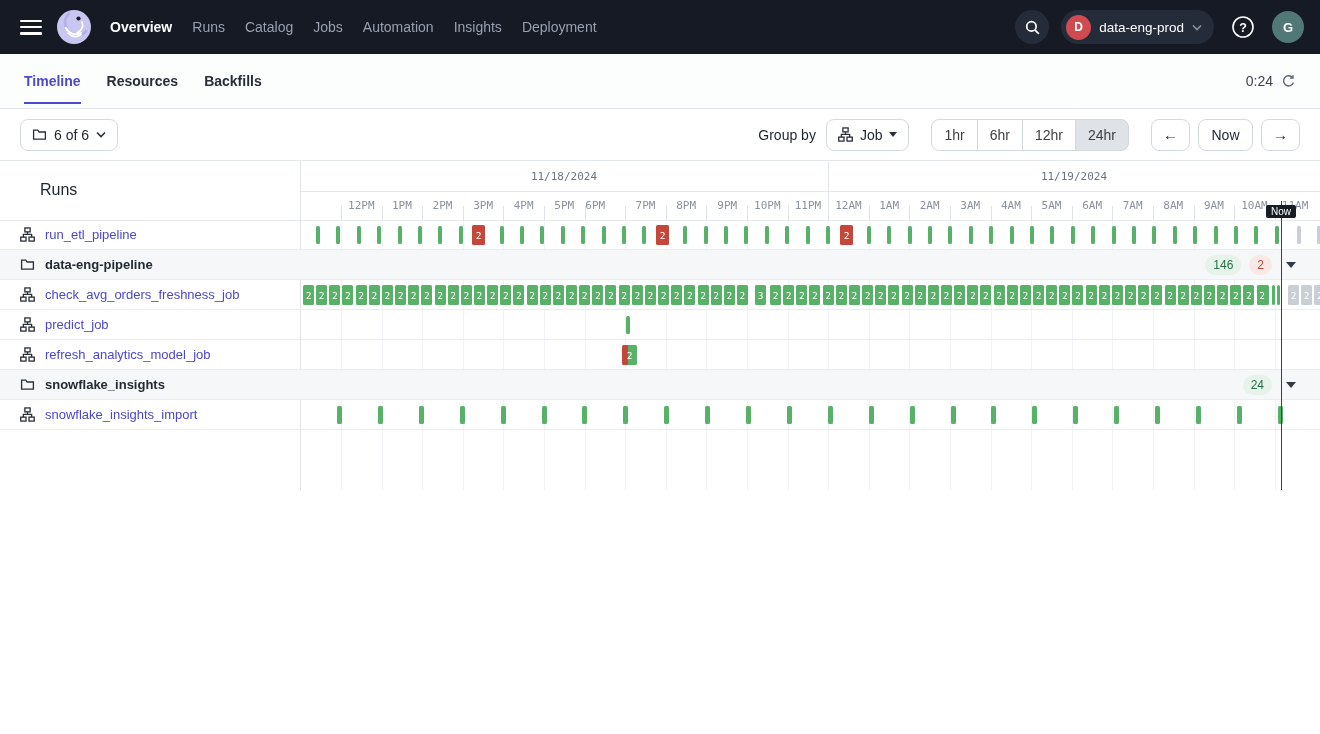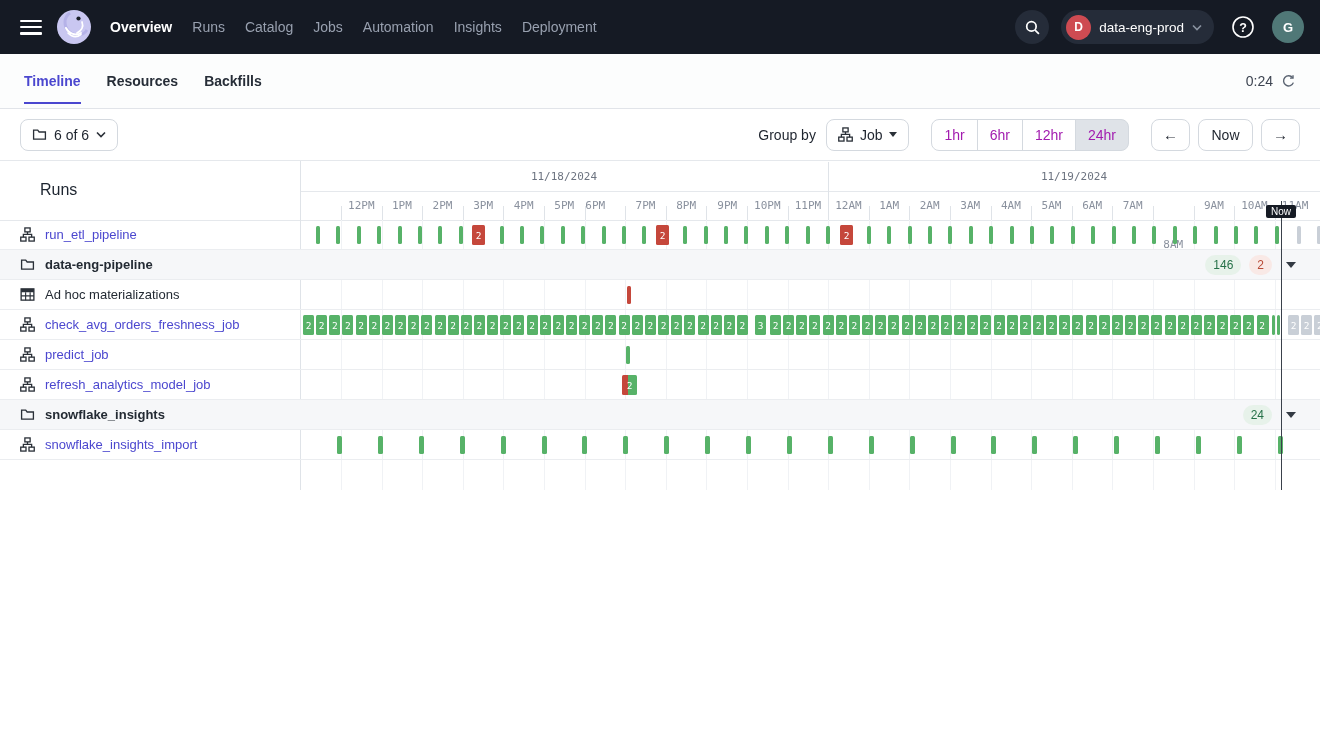--- a/index.html
+++ b/index.html
@@ -33,21 +33,21 @@
   
   .controls { height:51px; display:flex; align-items:center; padding:0 20px; gap:12px; }
   .btn { height:32px; border:1px solid #D4D9DF; border-radius:8px; background:#fff; display:flex; align-items:center; gap:7px; padding:0 11px; font-size:14px; color:#1E242E; cursor:pointer; }
   .filter-box { height:32px; width:187px; border:1px solid #D4D9DF; border-radius:8px; display:flex; align-items:center; gap:7px; padding:0 10px; background:#fff; }
   .filter-box input { border:none; outline:none; font-size:14px; width:100%; font-family:"Liberation Sans",sans-serif; color:#1E242E; background:transparent; }
   .filter-box input::placeholder { color:#9AA1AC; }
   .controls-right { margin-left:auto; display:flex; align-items:center; gap:8px; }
   .groupby-label { font-size:14px; color:#1E242E; margin-right:2px; }
   .tri-down { width:0; height:0; border-left:4.5px solid transparent; border-right:4.5px solid transparent; border-top:5.5px solid #2A3038; }
   .seg { display:flex; margin-left:14px; }
-  .seg .seg-btn { height:32px; min-width:40px; padding:0 12px; background:#fff; border:1px solid #D4D9DF; margin-left:-1px; font-size:14px; color:#a21caf; display:flex; align-items:center; justify-content:center; cursor:pointer; }
+  .seg .seg-btn { height:32px; min-width:40px; padding:0 12px; background:#fff; border:1px solid #D4D9DF; margin-left:-1px; font-size:14px; color:#404040; display:flex; align-items:center; justify-content:center; cursor:pointer; }
   .seg .seg-btn:first-child { border-radius:8px 0 0 8px; margin-left:0; }
   .seg .seg-btn:last-child { border-radius:0 8px 8px 0; }
   .seg .seg-btn.active { background:#DFE3E8; }
   .nav-arrow { min-width:38px; justify-content:center; font-size:15px; }
   .now-btn { min-width:55px; justify-content:center; margin-left:0; }
   .spacer14 { width:6px; }
 
   
   .tl-section { position:relative; height:574px; border-top:1px solid #E5E8EC; overflow:hidden; background:#fff; }
   .runs-header { position:absolute; left:40px; top:20px; font-size:16px; color:#1D2530; }
@@ -254,21 +254,21 @@
       <div class="grid-vline" style="left: 1031.2px; top: 59px; height: 270px;"></div>
       <div class="hour-label" style="left: 1031.2px; width: 40.6px;">5AM</div>
       <div class="vline" style="left: 1071.8px; top: 45px; height: 14px;"></div>
       <div class="grid-vline" style="left: 1071.8px; top: 59px; height: 270px;"></div>
       <div class="hour-label" style="left: 1071.8px; width: 40.6px;">6AM</div>
       <div class="vline" style="left: 1112.4px; top: 45px; height: 14px;"></div>
       <div class="grid-vline" style="left: 1112.4px; top: 59px; height: 270px;"></div>
       <div class="hour-label" style="left: 1112.4px; width: 40.6px;">7AM</div>
       <div class="vline" style="left: 1153px; top: 45px; height: 14px;"></div>
       <div class="grid-vline" style="left: 1153px; top: 59px; height: 270px;"></div>
-      <div class="hour-label" style="left: 1153px; width: 40.6px; margin-top: 39px;">8AM</div>
+      <div class="hour-label" style="left: 1153px; width: 40.6px;">8AM</div>
       <div class="vline" style="left: 1193.6px; top: 45px; height: 14px;"></div>
       <div class="grid-vline" style="left: 1193.6px; top: 59px; height: 270px;"></div>
       <div class="hour-label" style="left: 1193.6px; width: 40.6px;">9AM</div>
       <div class="vline" style="left: 1234.2px; top: 45px; height: 14px;"></div>
       <div class="grid-vline" style="left: 1234.2px; top: 59px; height: 270px;"></div>
       <div class="hour-label" style="left: 1234.2px; width: 40.6px;">10AM</div>
       <div class="vline" style="left: 1274.8px; top: 45px; height: 14px;"></div>
       <div class="grid-vline" style="left: 1274.8px; top: 59px; height: 270px;"></div>
       <div class="hour-label" style="left: 1274.8px; width: 40.6px;">11AM</div>
     </div>
@@ -341,31 +341,20 @@
           <svg width="15" height="15" viewBox="0 0 16 16">
             <path d="M1.7 13V3.4h4.4l1.5 1.9h6.7V13z" fill="none" stroke="#2A3038" stroke-width="1.4"></path>
           </svg>
         </div>
         <div class="row-label">data-eng-pipeline</div>
         <div class="row-right">
           <div class="badge success">146</div>
           <div class="badge failure">2</div>
           <div class="caret"></div>
         </div>
-      </div>
-      <div class="t-row job">
-        <div class="row-icon">
-          <svg width="15" height="15" viewBox="0 0 16 16">
-            <rect x="1.2" y="2" width="13.6" height="12" fill="none" stroke="#2A3038" stroke-width="1.4"></rect>
-            <rect x="1.2" y="2" width="13.6" height="3.6" fill="#2A3038"></rect>
-            <path d="M1.2 9.4h13.6M6 5.6V14M10.8 5.6V14" stroke="#2A3038" stroke-width="1.2" fill="none"></path>
-          </svg>
-        </div>
-        <div class="row-label">Ad hoc materializations</div>
-        <div class="bar" style="left: 627px; width: 4px; height: 18px; top: 6px; background: rgb(197, 71, 59);"></div>
       </div>
       <div class="t-row job">
         <div class="row-icon">
           <svg width="15" height="15" viewBox="0 0 16 16">
             <g fill="none" stroke="#2A3038" stroke-width="1.4">
               <rect x="5.2" y="1" width="5.6" height="4.2"></rect>
               <rect x="0.8" y="10.8" width="5.6" height="4.2"></rect>
               <rect x="9.6" y="10.8" width="5.6" height="4.2"></rect>
               <path d="M8 5.2v2.6M3.6 10.8V7.8h8.8v3"></path>
             </g>

